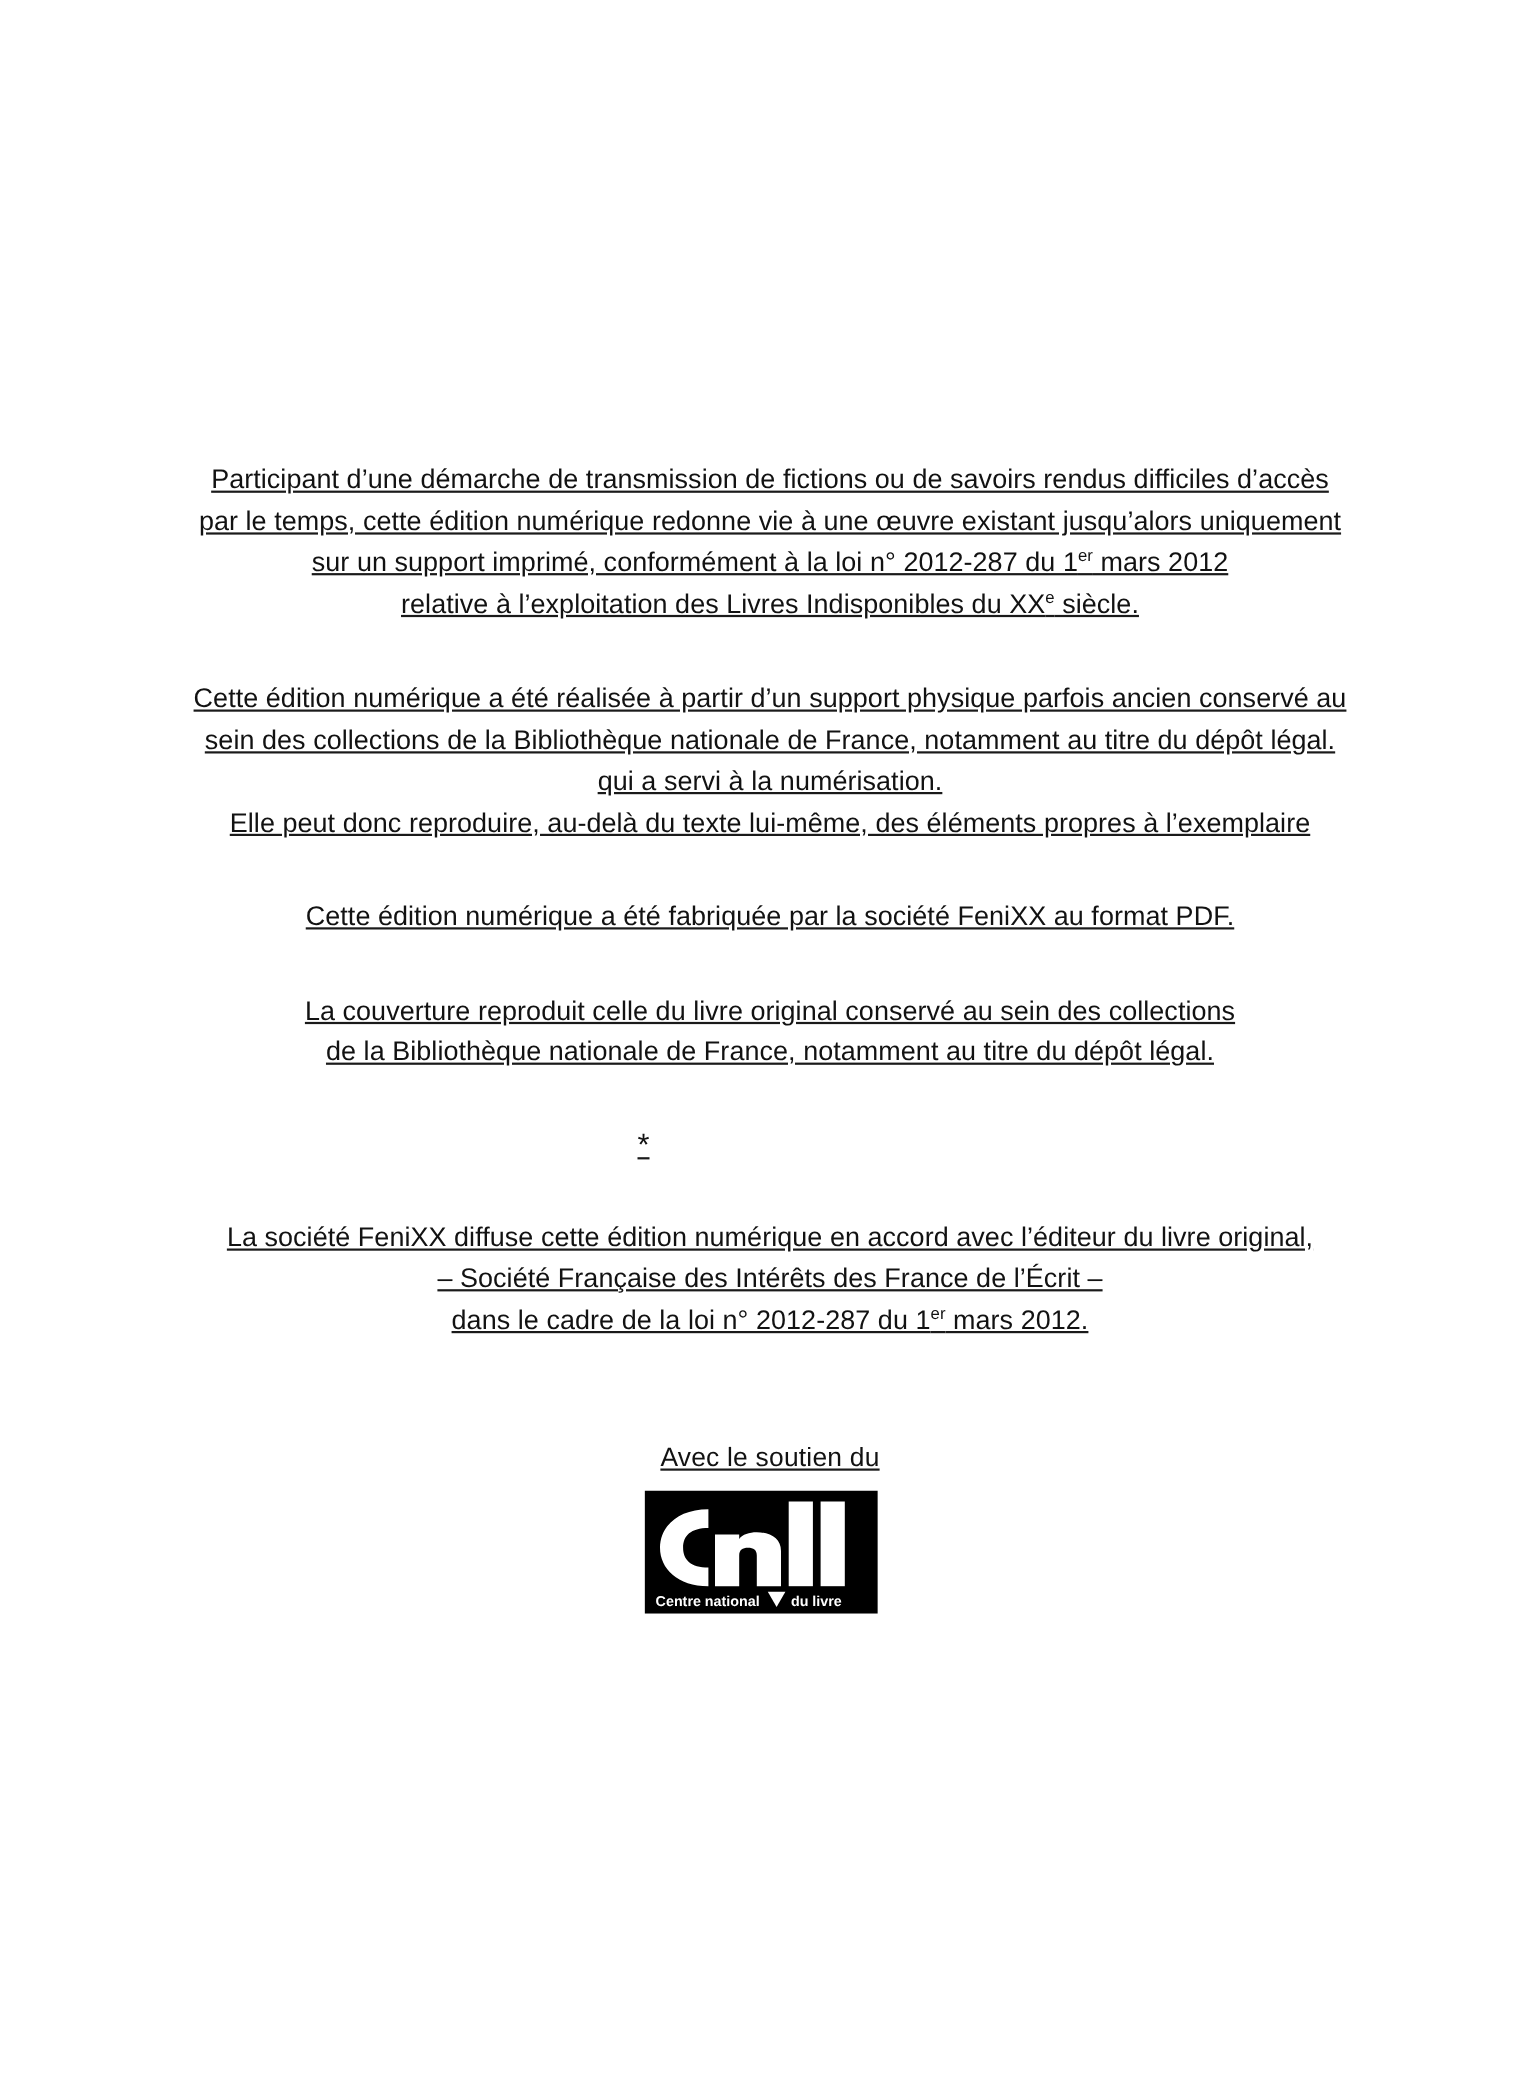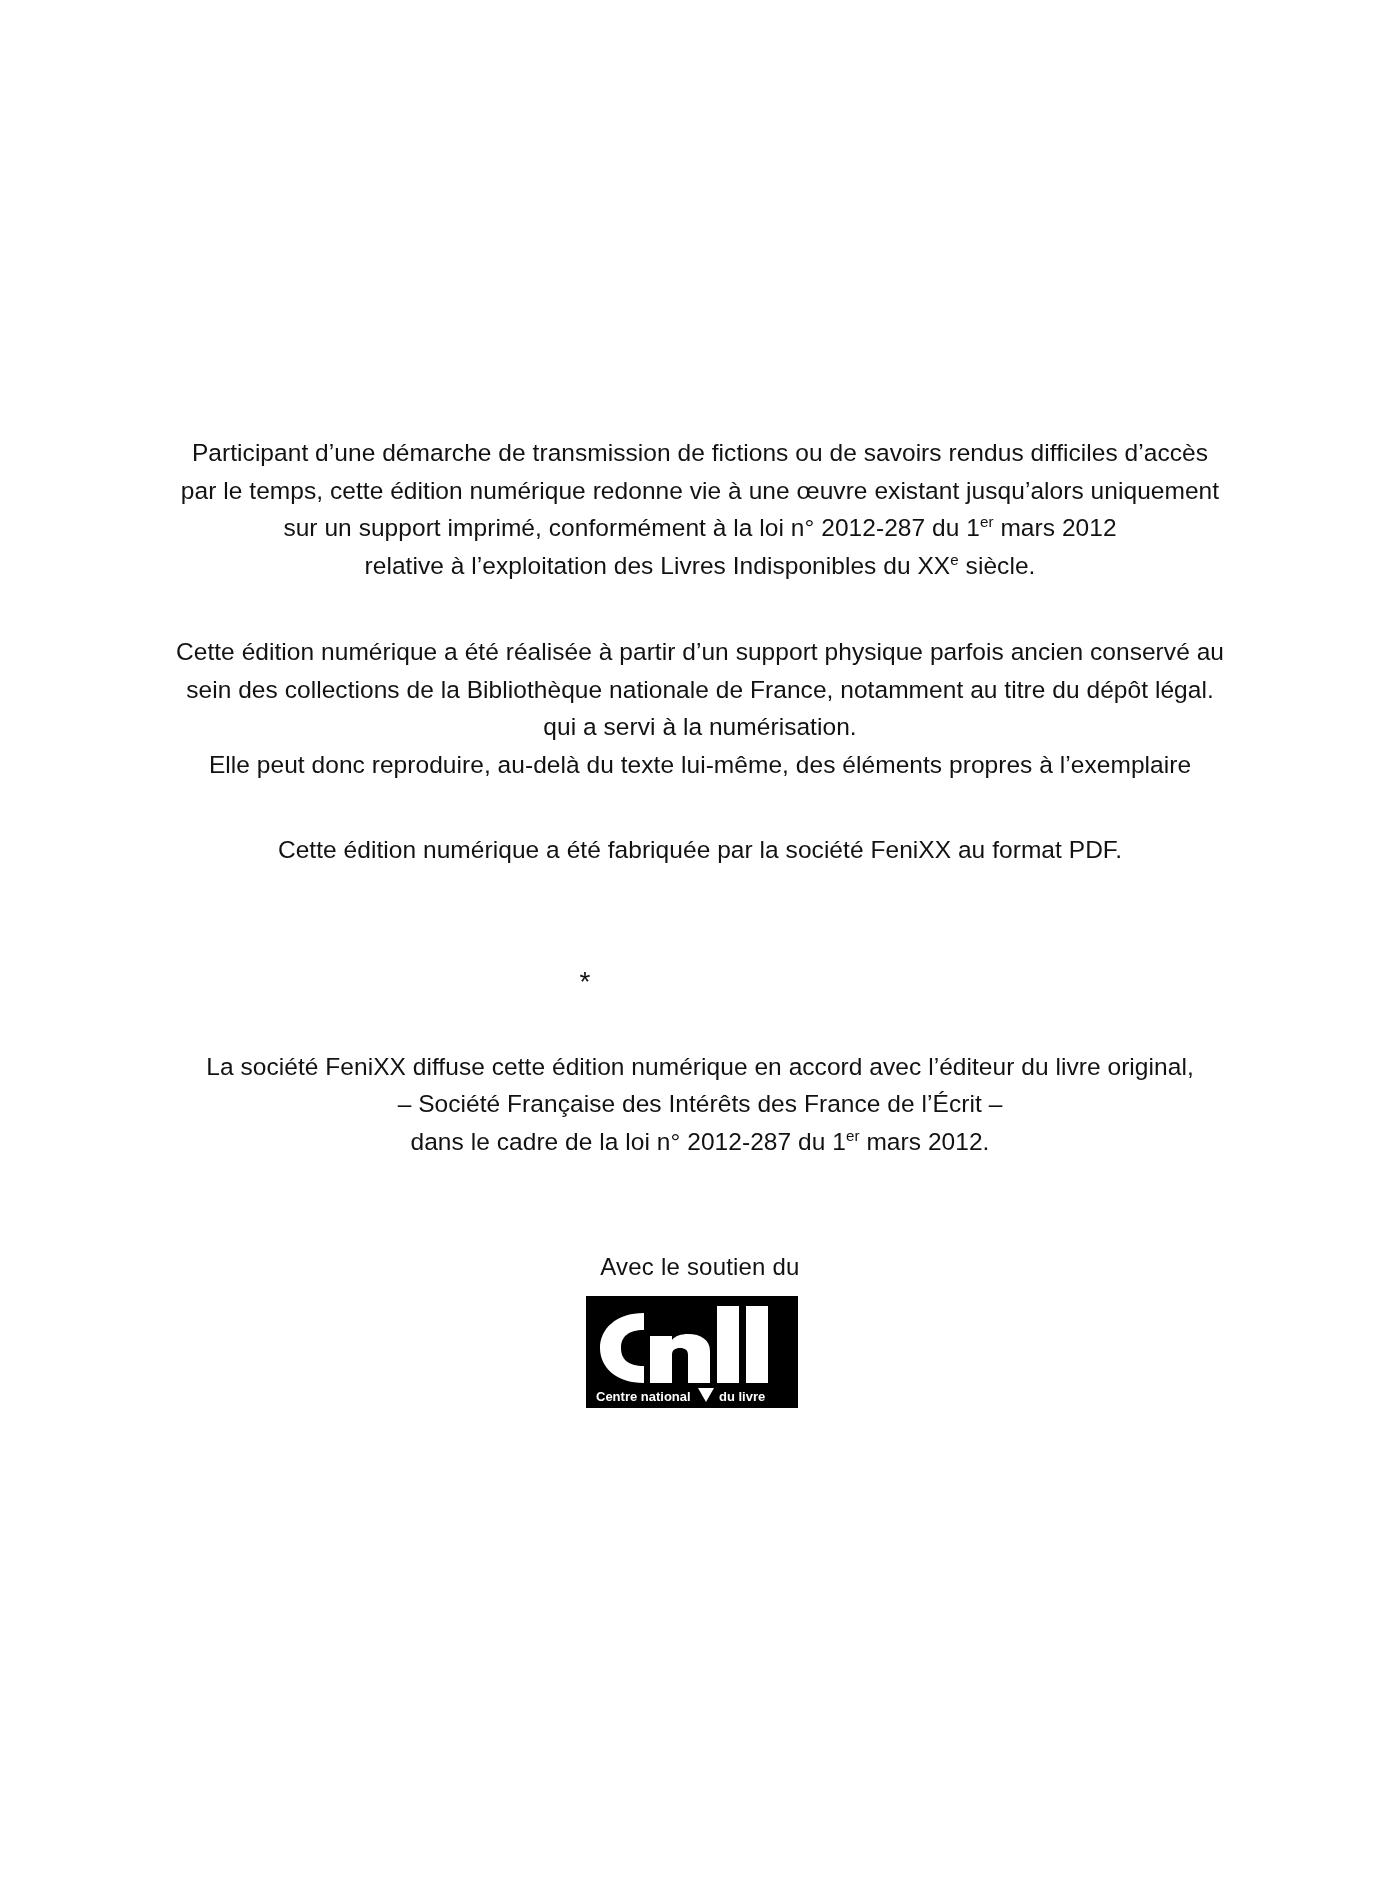--- a/index.html
+++ b/index.html
@@ -21,22 +21,23 @@
     height: 1901px;
     box-sizing: border-box;
     padding: 0;
     position: relative;
   }
 
   .content {
     position: absolute;
     left: 0;
     right: 0;
-    top: 434px;
+    top: 418px;
     text-align: center;
+    text-decoration: underline;
   }
 
   .para {
     margin: 0 auto;
     width: 1170px;
     font-size: 24.5px;
     line-height: 37.5px;
     text-align: center;
     color: #121212;
     letter-spacing: 0.05px;
@@ -110,20 +111,24 @@
     </p>
 
     <div class="gap-md"></div>
 
     <p class="para">
       <span class="line">Cette édition numérique a été fabriquée par la société FeniXX au format PDF.</span>
     </p>
 
     <div class="gap-md"></div>
 
+    <p class="para">
+      <span class="line">La couverture reproduit celle du livre original conservé au sein des collections</span>
+      <span class="line">de la Bibliothèque nationale de France, notamment au titre du dépôt légal.</span>
+    </p>
 
     <div class="gap-md"></div>
 
     <p class="para star">*</p>
 
     <div class="gap-lg"></div>
 
     <p class="para">
       <span class="line">La société FeniXX diffuse cette édition numérique en accord avec l’éditeur du livre original,</span>
       <span class="line">– Société Française des Intérêts des France de l’Écrit –</span>

